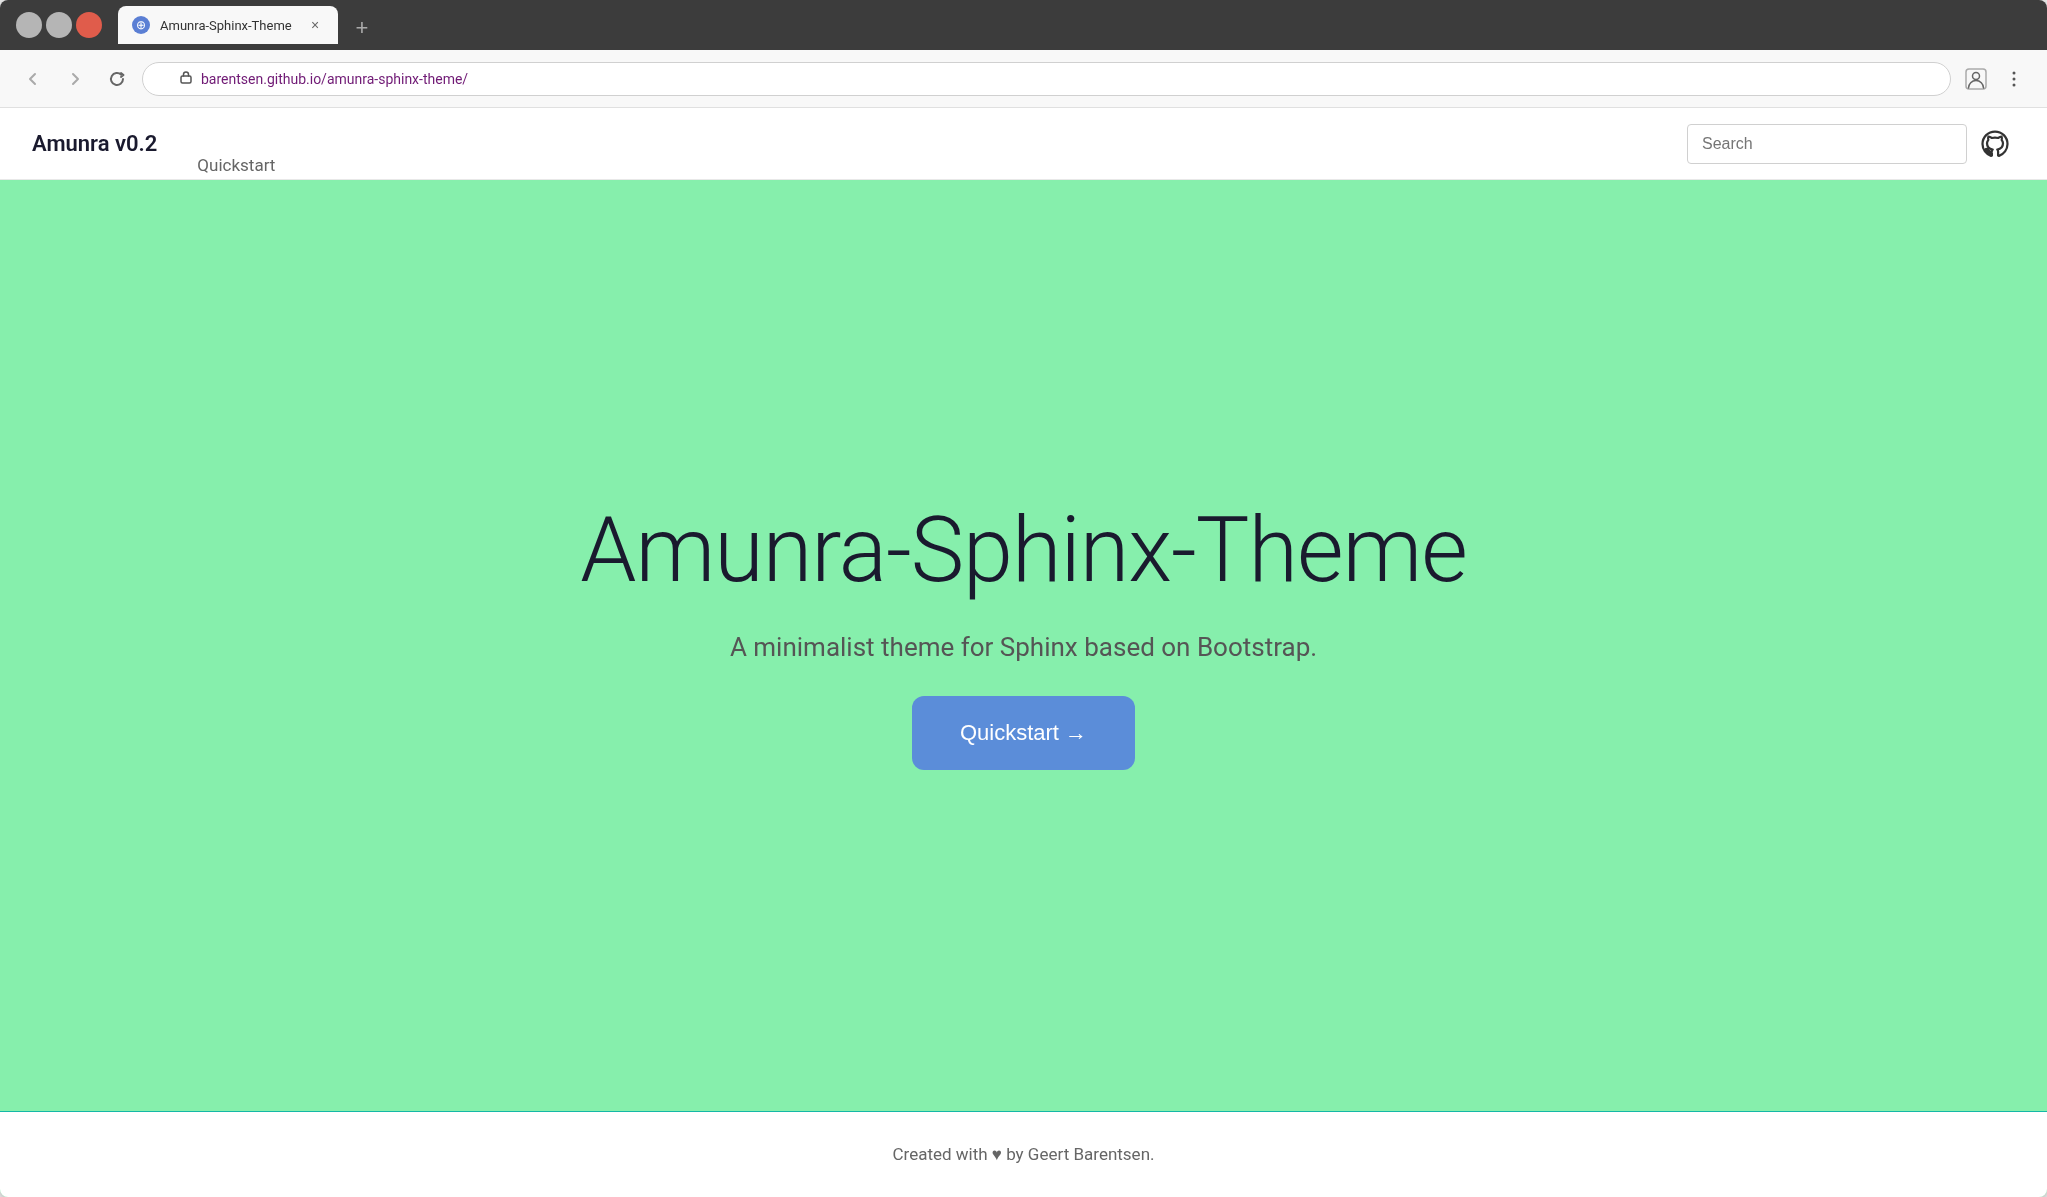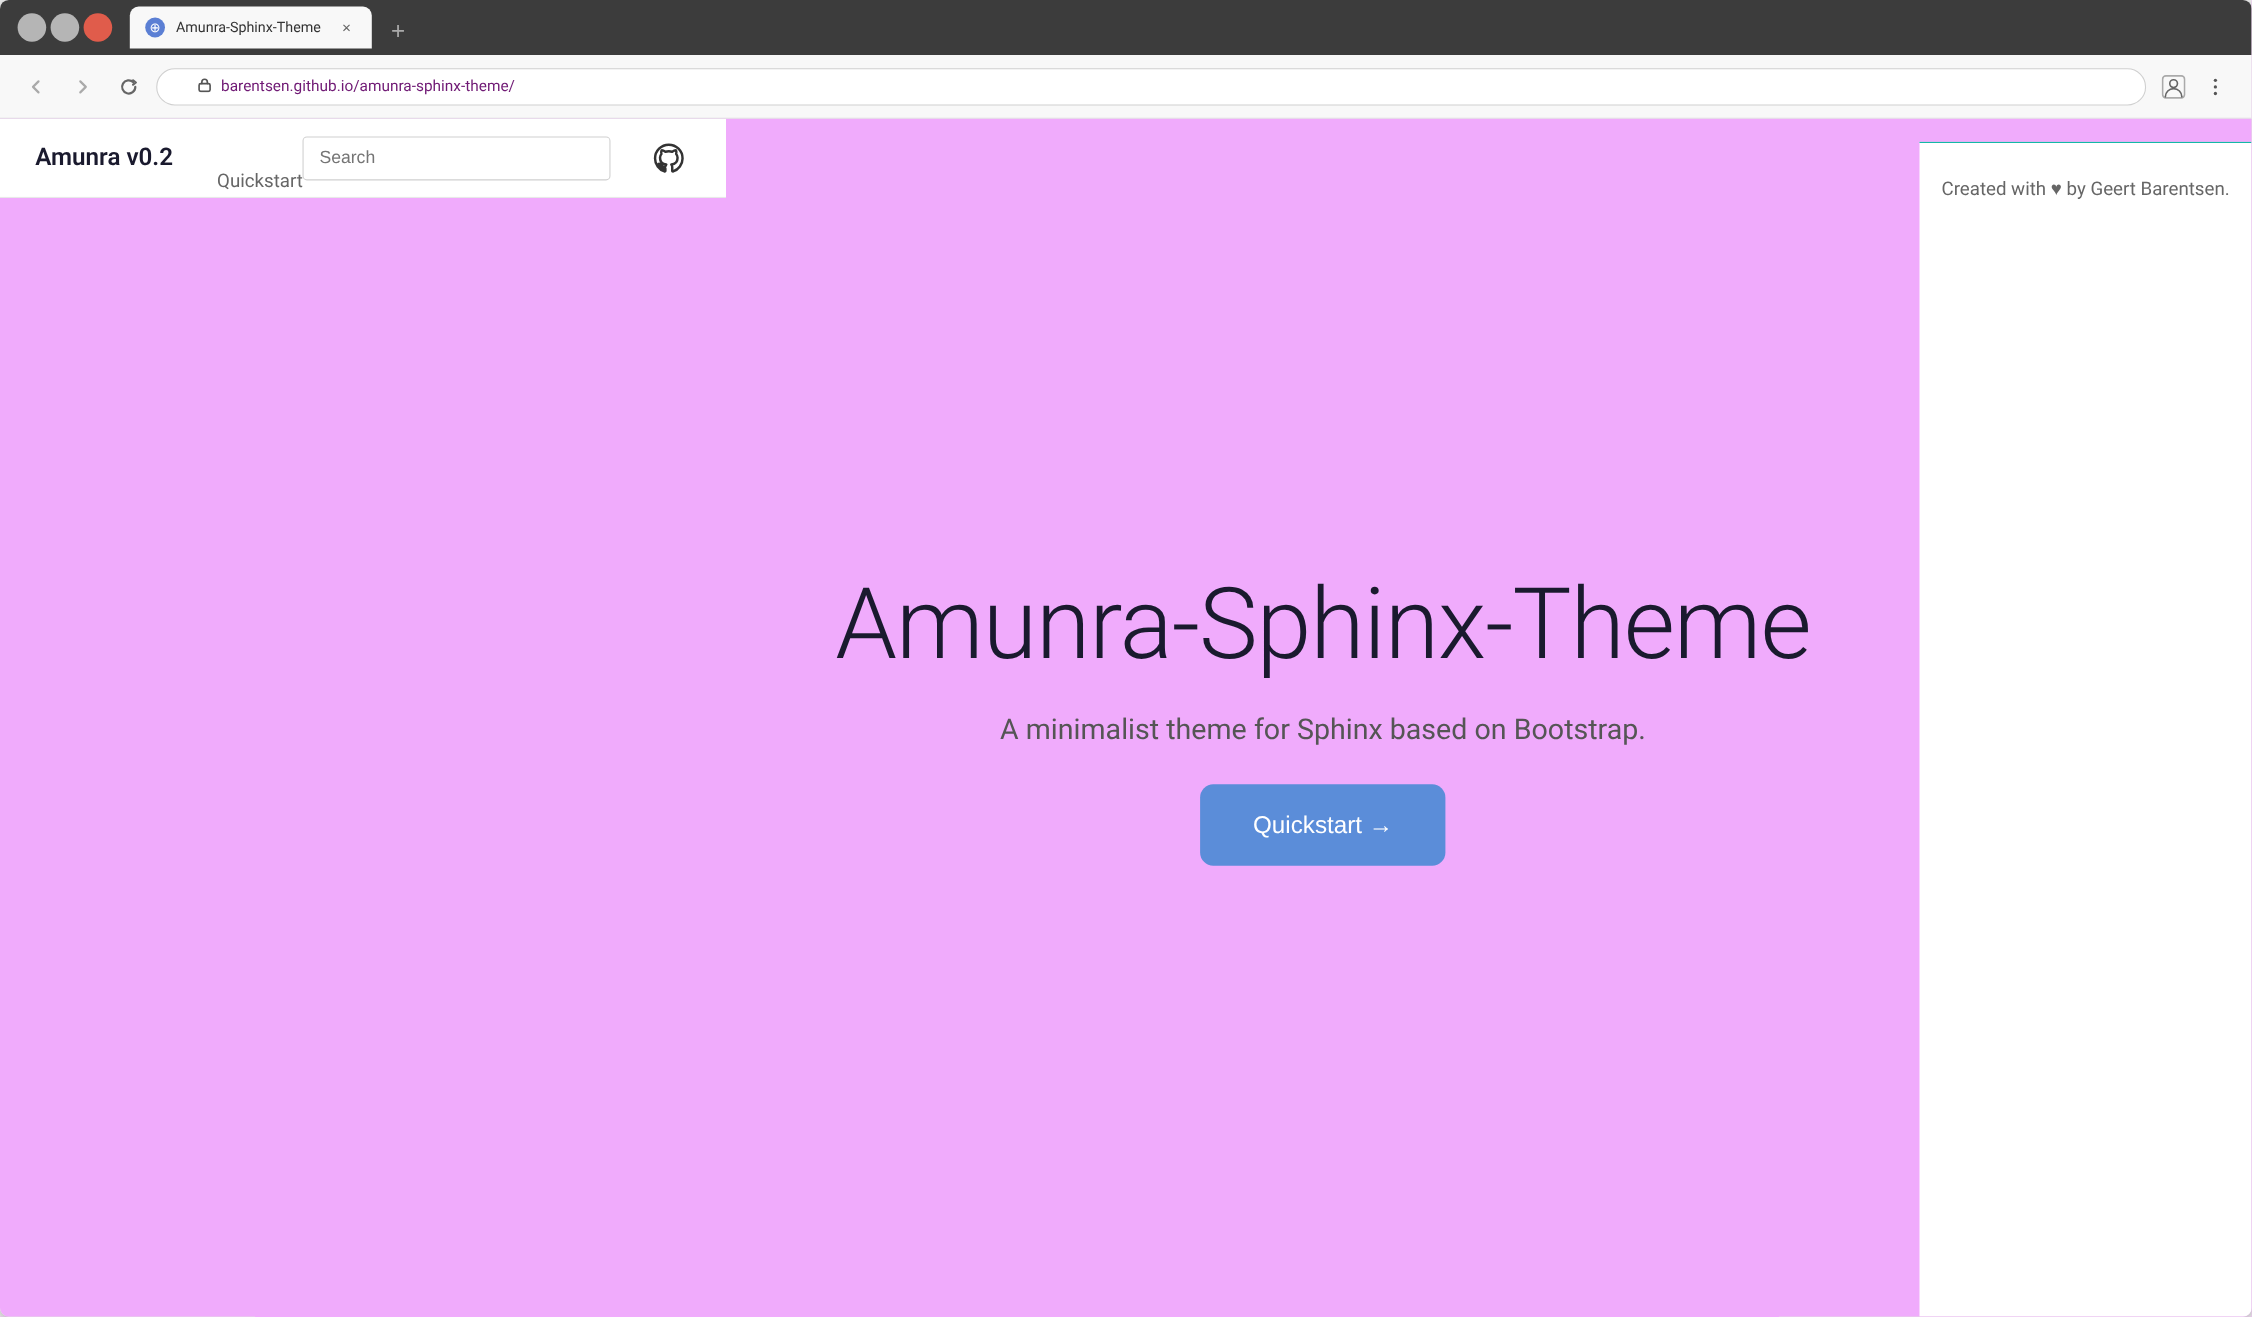--- a/index.html
+++ b/index.html
@@ -221,23 +221,23 @@
       display: flex;
       align-items: center;
       justify-content: center;
       color: #555;
       font-size: 18px;
     }
 
     
     .website-content {
       flex: 1;
-      background: #f0abfc;
-      display: flex;
-      flex-direction: row;
+      background: #86efac;
+      display: flex;
+      flex-direction: column;
       overflow: hidden;
       justify-content: space-between;
     }
 
     
     .site-nav {
       height: 72px;
       border-bottom: 1px solid #e8e8e8;
       display: flex;
       align-items: center;
@@ -265,21 +265,21 @@
       font-size: 17px;
       color: #666;
       text-decoration: none;
       cursor: pointer;
       margin-top: 42px;
     }
 
     .site-nav-right {
       display: flex;
       align-items: center;
-      gap: 33px;
+      gap: 8px;
     }
 
     .search-input {
       width: 280px;
       height: 40px;
       border: 1px solid #d0d0d0;
       border-radius: 4px;
       padding: 0 14px;
       font-size: 16px;
       color: #999;

